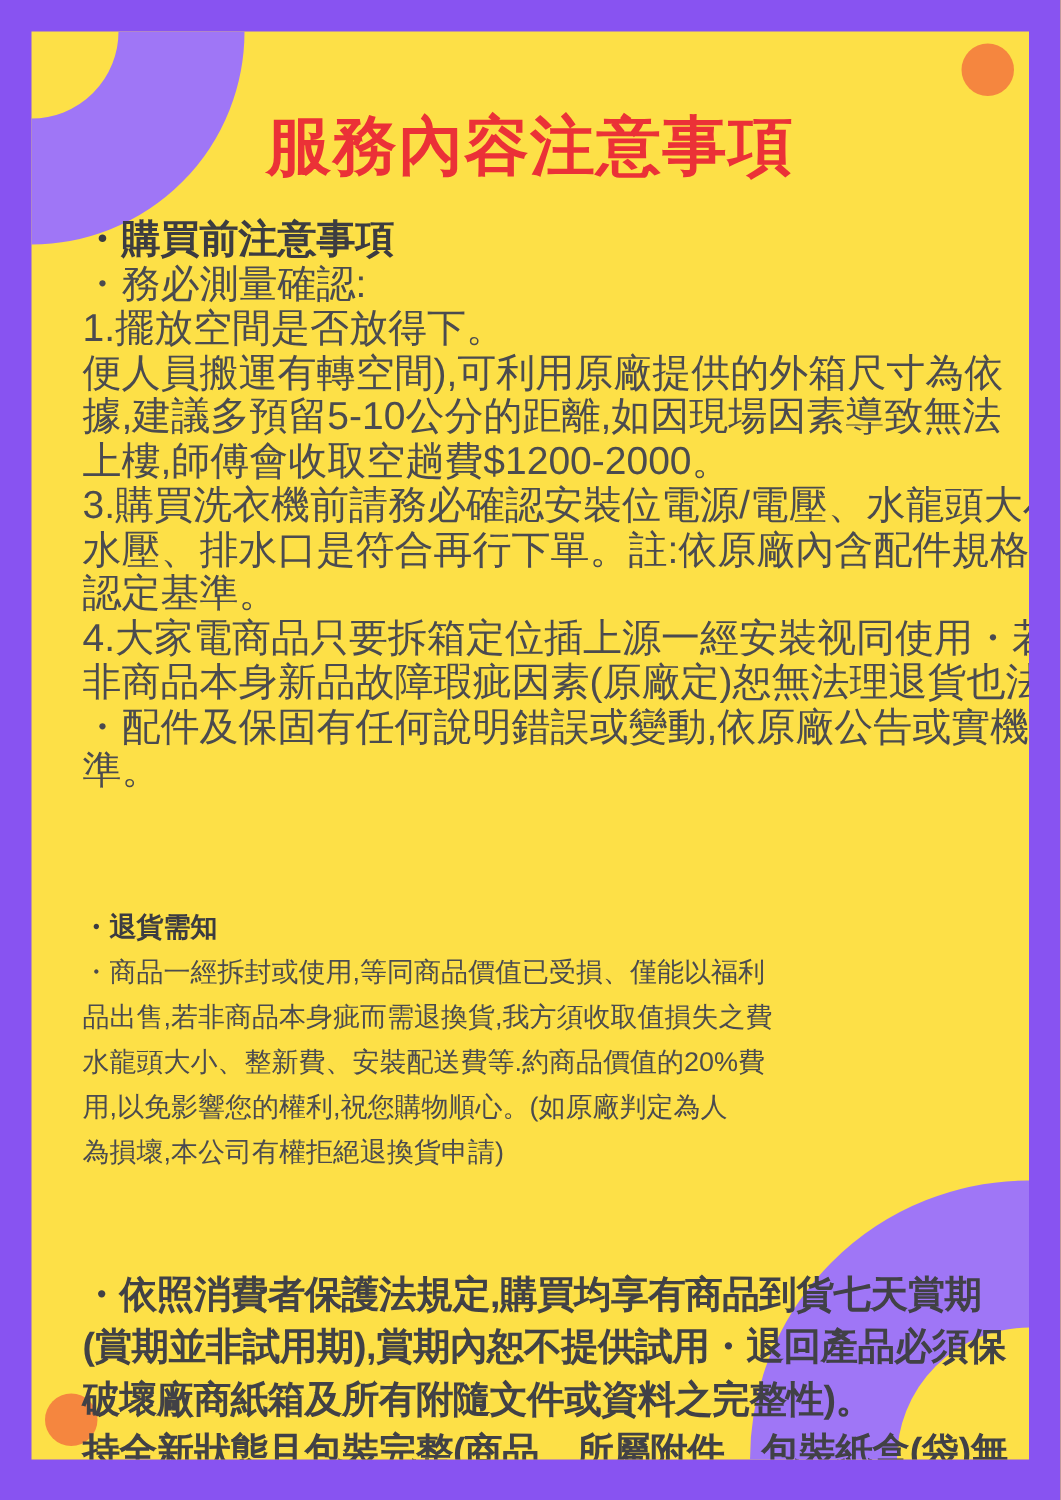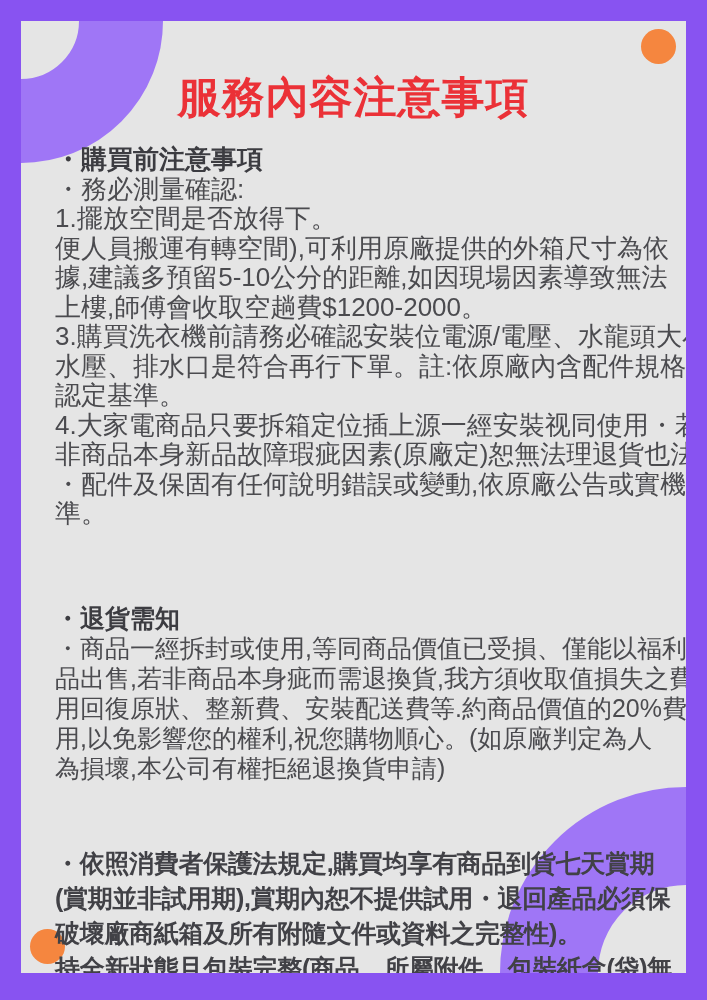--- a/index.html
+++ b/index.html
@@ -7,21 +7,21 @@
     width: 707px; height: 1000px;
     background: #8853f1;
     overflow: hidden;
     position: relative;
     font-family: "Liberation Sans", "DejaVu Sans", sans-serif;
   }
   .card {
     position: absolute;
     left: 21px; top: 21px;
     width: 665px; height: 952px;
-    background: #e5e5e5;
+    background: #fde047;
     overflow: hidden;
   }
   .ring {
     position: absolute;
     border-radius: 50%;
     border-style: solid;
     border-color: #9f76f6;
     z-index: 1;
   }
   .ring-tl {
@@ -56,21 +56,21 @@
     z-index: 2;
   }
   section {
     position: absolute;
     left: 34px; right: 6px;
     color: #4b4b4f;
     z-index: 2;
   }
   section div { white-space: nowrap; }
   .sec-purchase { top: 124px; font-size: 26px;   line-height: 29.5px; }
-  .sec-returns  { top: 582px; font-size: 25px; line-height: 30px; }
+  .sec-returns  { top: 582px; font-size: 18px; line-height: 30px; }
   .sec-law      { top: 825px; font-size: 25px;   line-height: 35px; font-weight: 700; color: #414146; letter-spacing: -0.3px; }
   .heading { font-weight: 700; color: #3c3c41; }
 </style>
 </head>
 <body>
 
 <div class="card">
 
   <div class="ring ring-tl"></div>
   <div class="ring ring-br"></div>
@@ -95,21 +95,21 @@
         <div>・配件及保固有任何說明錯誤或變動,依原廠公告或實機為</div>
         <div>準。</div>
       </div>
   </section>
 
   <section class="sec-returns">
     <div class="heading">・退貨需知</div>
     <div>
         <div>・商品一經拆封或使用,等同商品價值已受損、僅能以福利</div>
         <div>品出售,若非商品本身疵而需退換貨,我方須收取值損失之費</div>
-        <div>用回復原狀、整新費、安裝配送費等.約商品價值的20%費</div>
+        <div>水龍頭大小、整新費、安裝配送費等.約商品價值的20%費</div>
         <div>用,以免影響您的權利,祝您購物順心。(如原廠判定為人</div>
         <div>為損壞,本公司有權拒絕退換貨申請)</div>
       </div>
   </section>
 
   <section class="sec-law">
     <div>
         <div>・依照消費者保護法規定,購買均享有商品到貨七天賞期</div>
         <div>(賞期並非試用期),賞期內恕不提供試用・退回產品必須保</div>
         <div>破壞廠商紙箱及所有附隨文件或資料之完整性)。</div>

